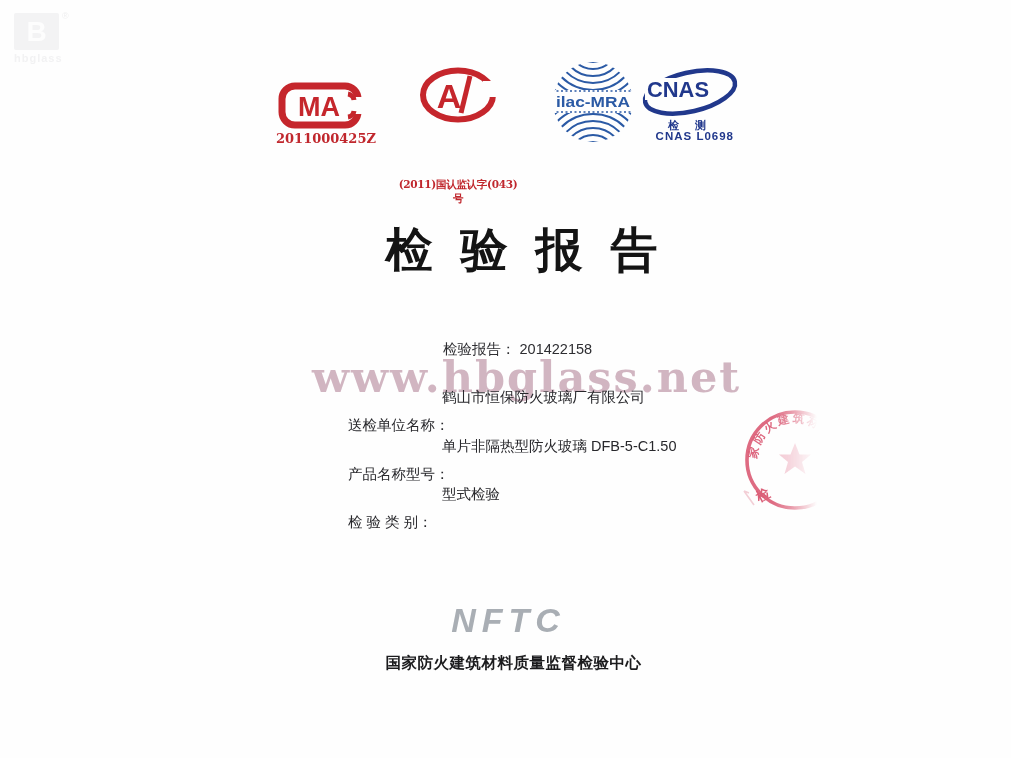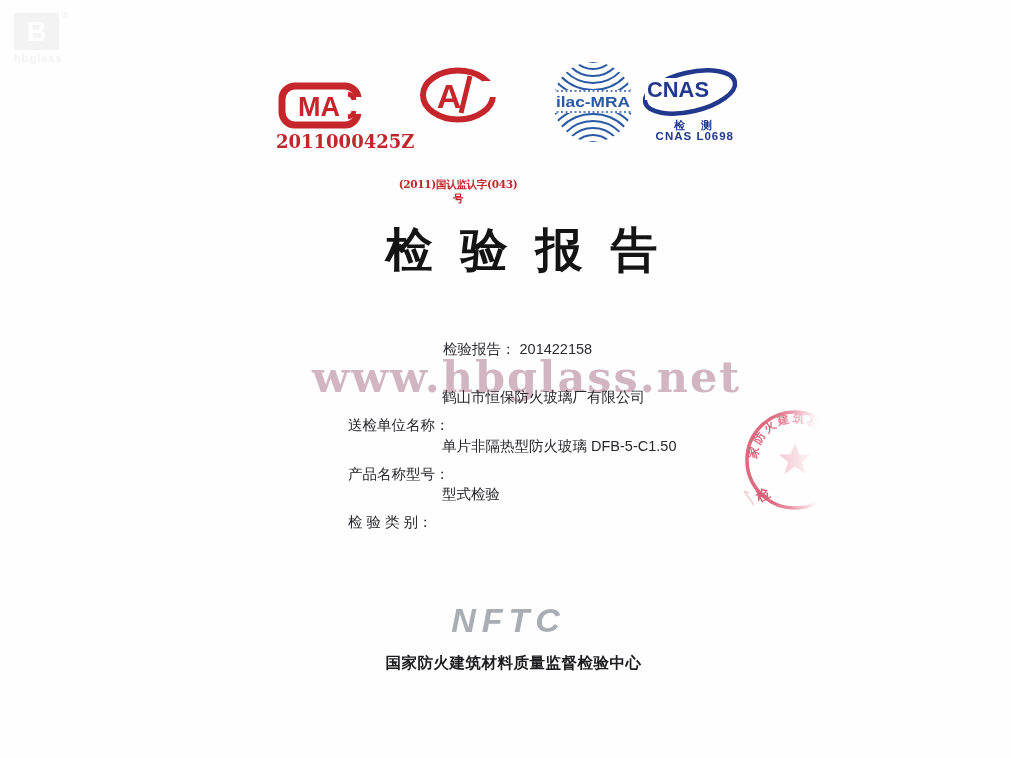--- a/index.html
+++ b/index.html
@@ -15,24 +15,24 @@
   .brand{left:14px;top:13px;width:70px;color:#f1f1f2;}
   .brand .sq{width:45px;height:37px;background:#f3f3f4;border-radius:2px;
     display:flex;align-items:center;justify-content:center;
     color:#fdfdfd;font-weight:bold;font-size:28px;}
   .brand .reg{position:absolute;left:48px;top:-2px;font-size:9px;color:#efeff0;}
   .brand .cap{font-size:11px;letter-spacing:1px;color:#f2f2f3;margin-top:2px;font-weight:bold;}
 
   
   .cert-num{color:#c0272d;font-family:"DejaVu Serif","Liberation Serif",serif;
     font-weight:bold;text-align:center;}
-  .cma-num{left:276px;top:131px;width:88px;font-size:18px;}
+  .cma-num{left:276px;top:131px;width:88px;font-size:13px;}
   .cal-num{left:398px;top:130px;width:120px;font-size:10.5px;letter-spacing:-0.3px;margin-top:48px;}
   .cnas-sub1{left:652px;top:118px;width:76px;font-size:11px;color:#21388c;font-weight:bold;
-    text-align:right;letter-spacing:16px;text-indent:16px;}
+    text-align:left;letter-spacing:16px;text-indent:16px;}
   .cnas-sub2{left:646px;top:130px;width:88px;font-size:11.5px;color:#21388c;font-weight:bold;
     text-align:right;letter-spacing:1px;}
 
   
   .title{left:16px;top:224px;width:100%;text-align:center;color:#141414;
     font-size:47px;font-weight:bold;letter-spacing:28px;text-indent:28px;line-height:1.1;}
 
   
   .report-line{left:443px;top:340px;font-size:14.5px;color:#2e2e32;font-weight:500;}
 

